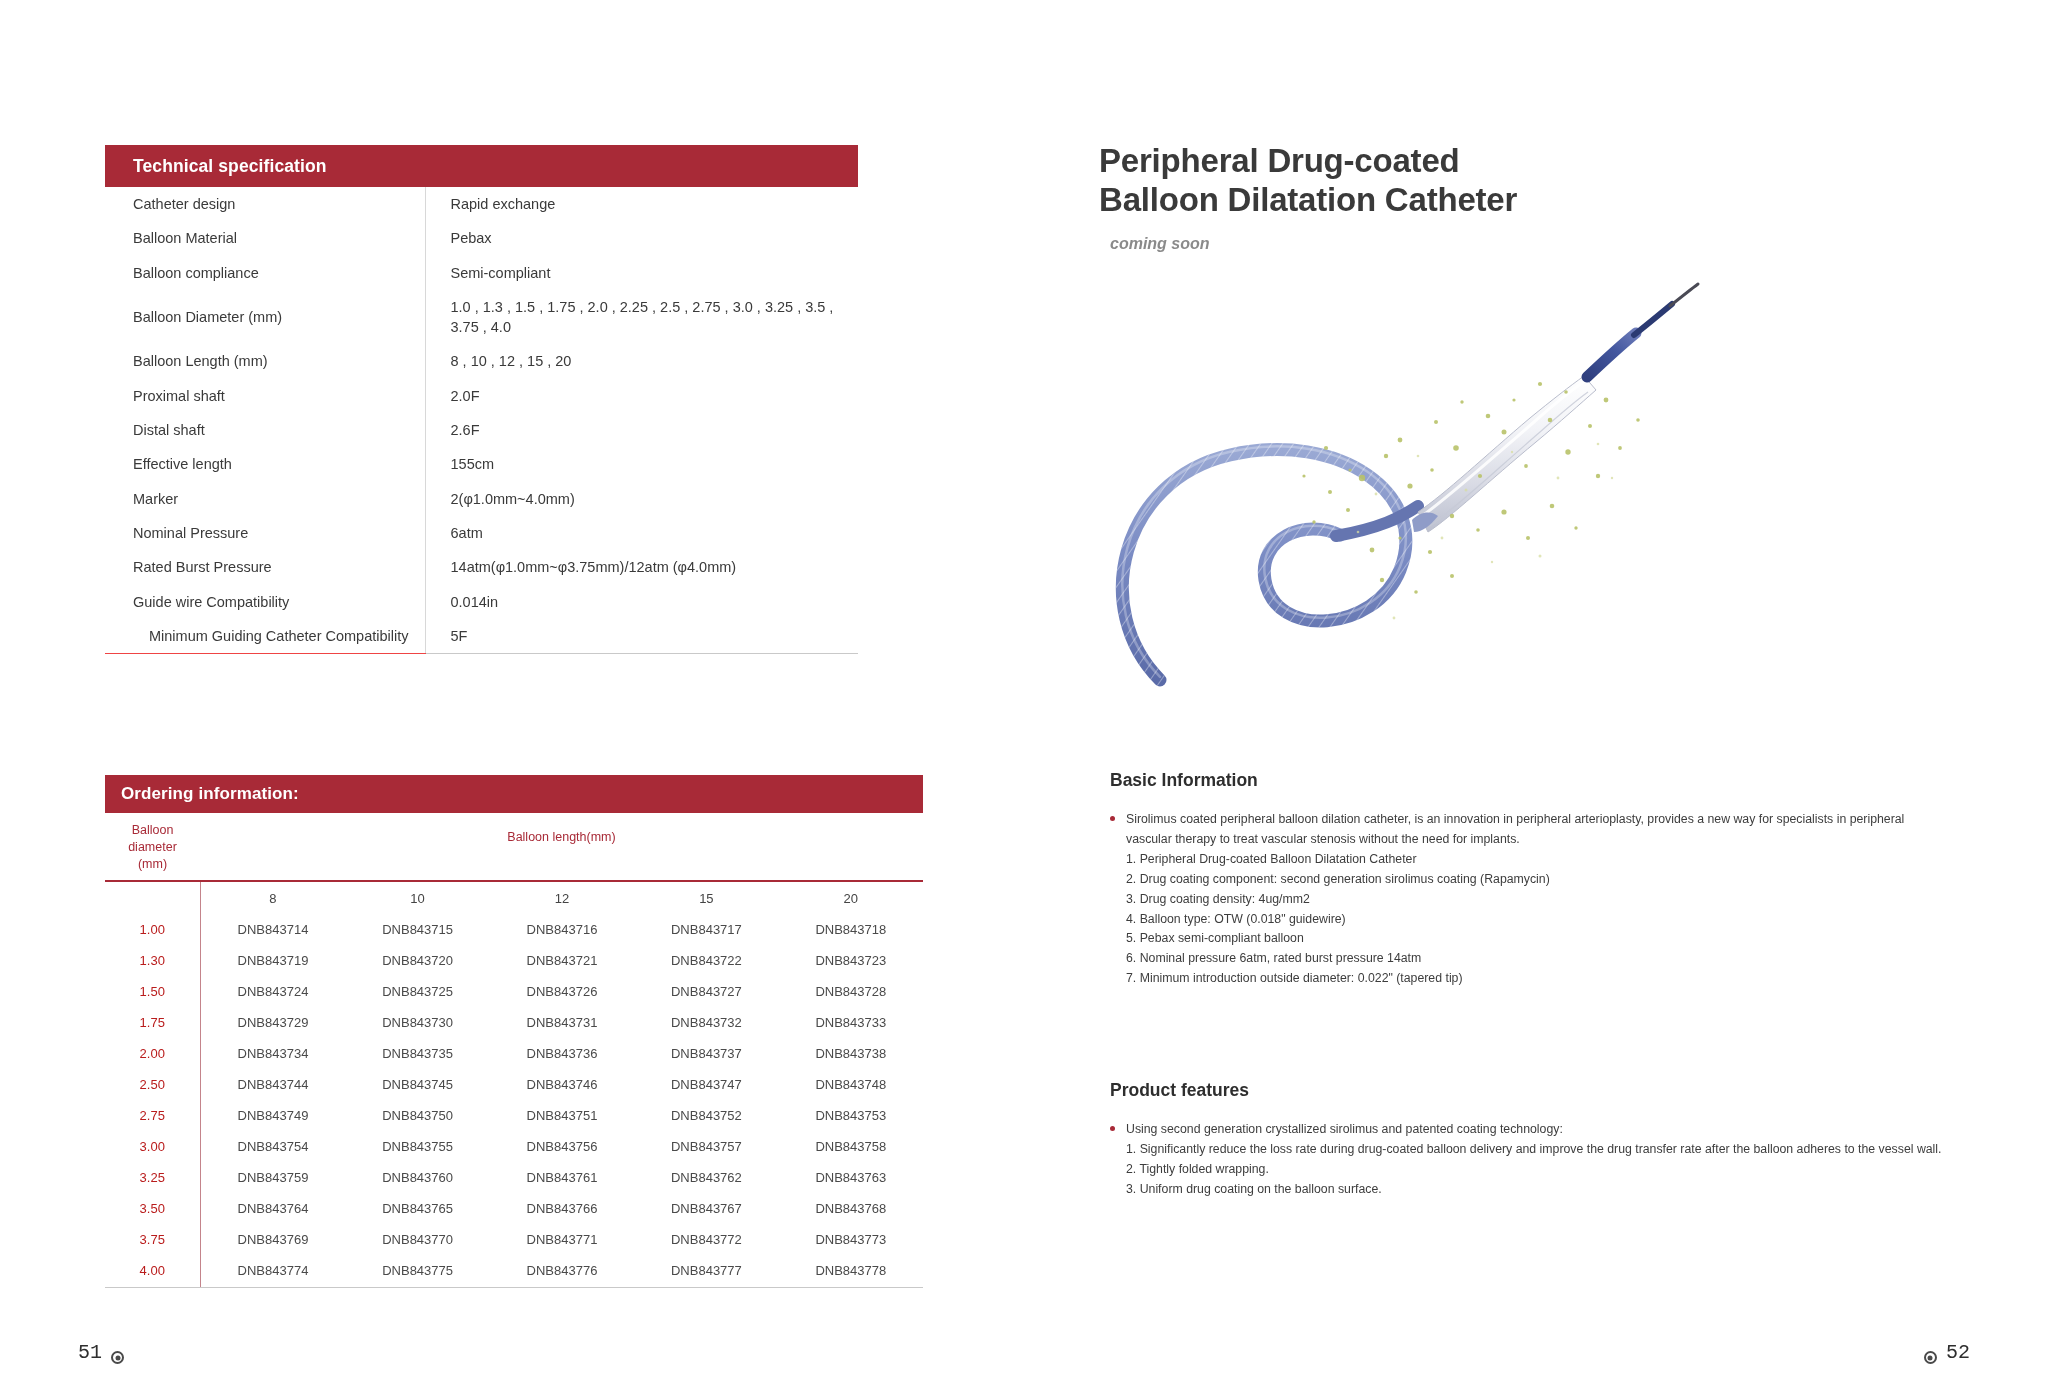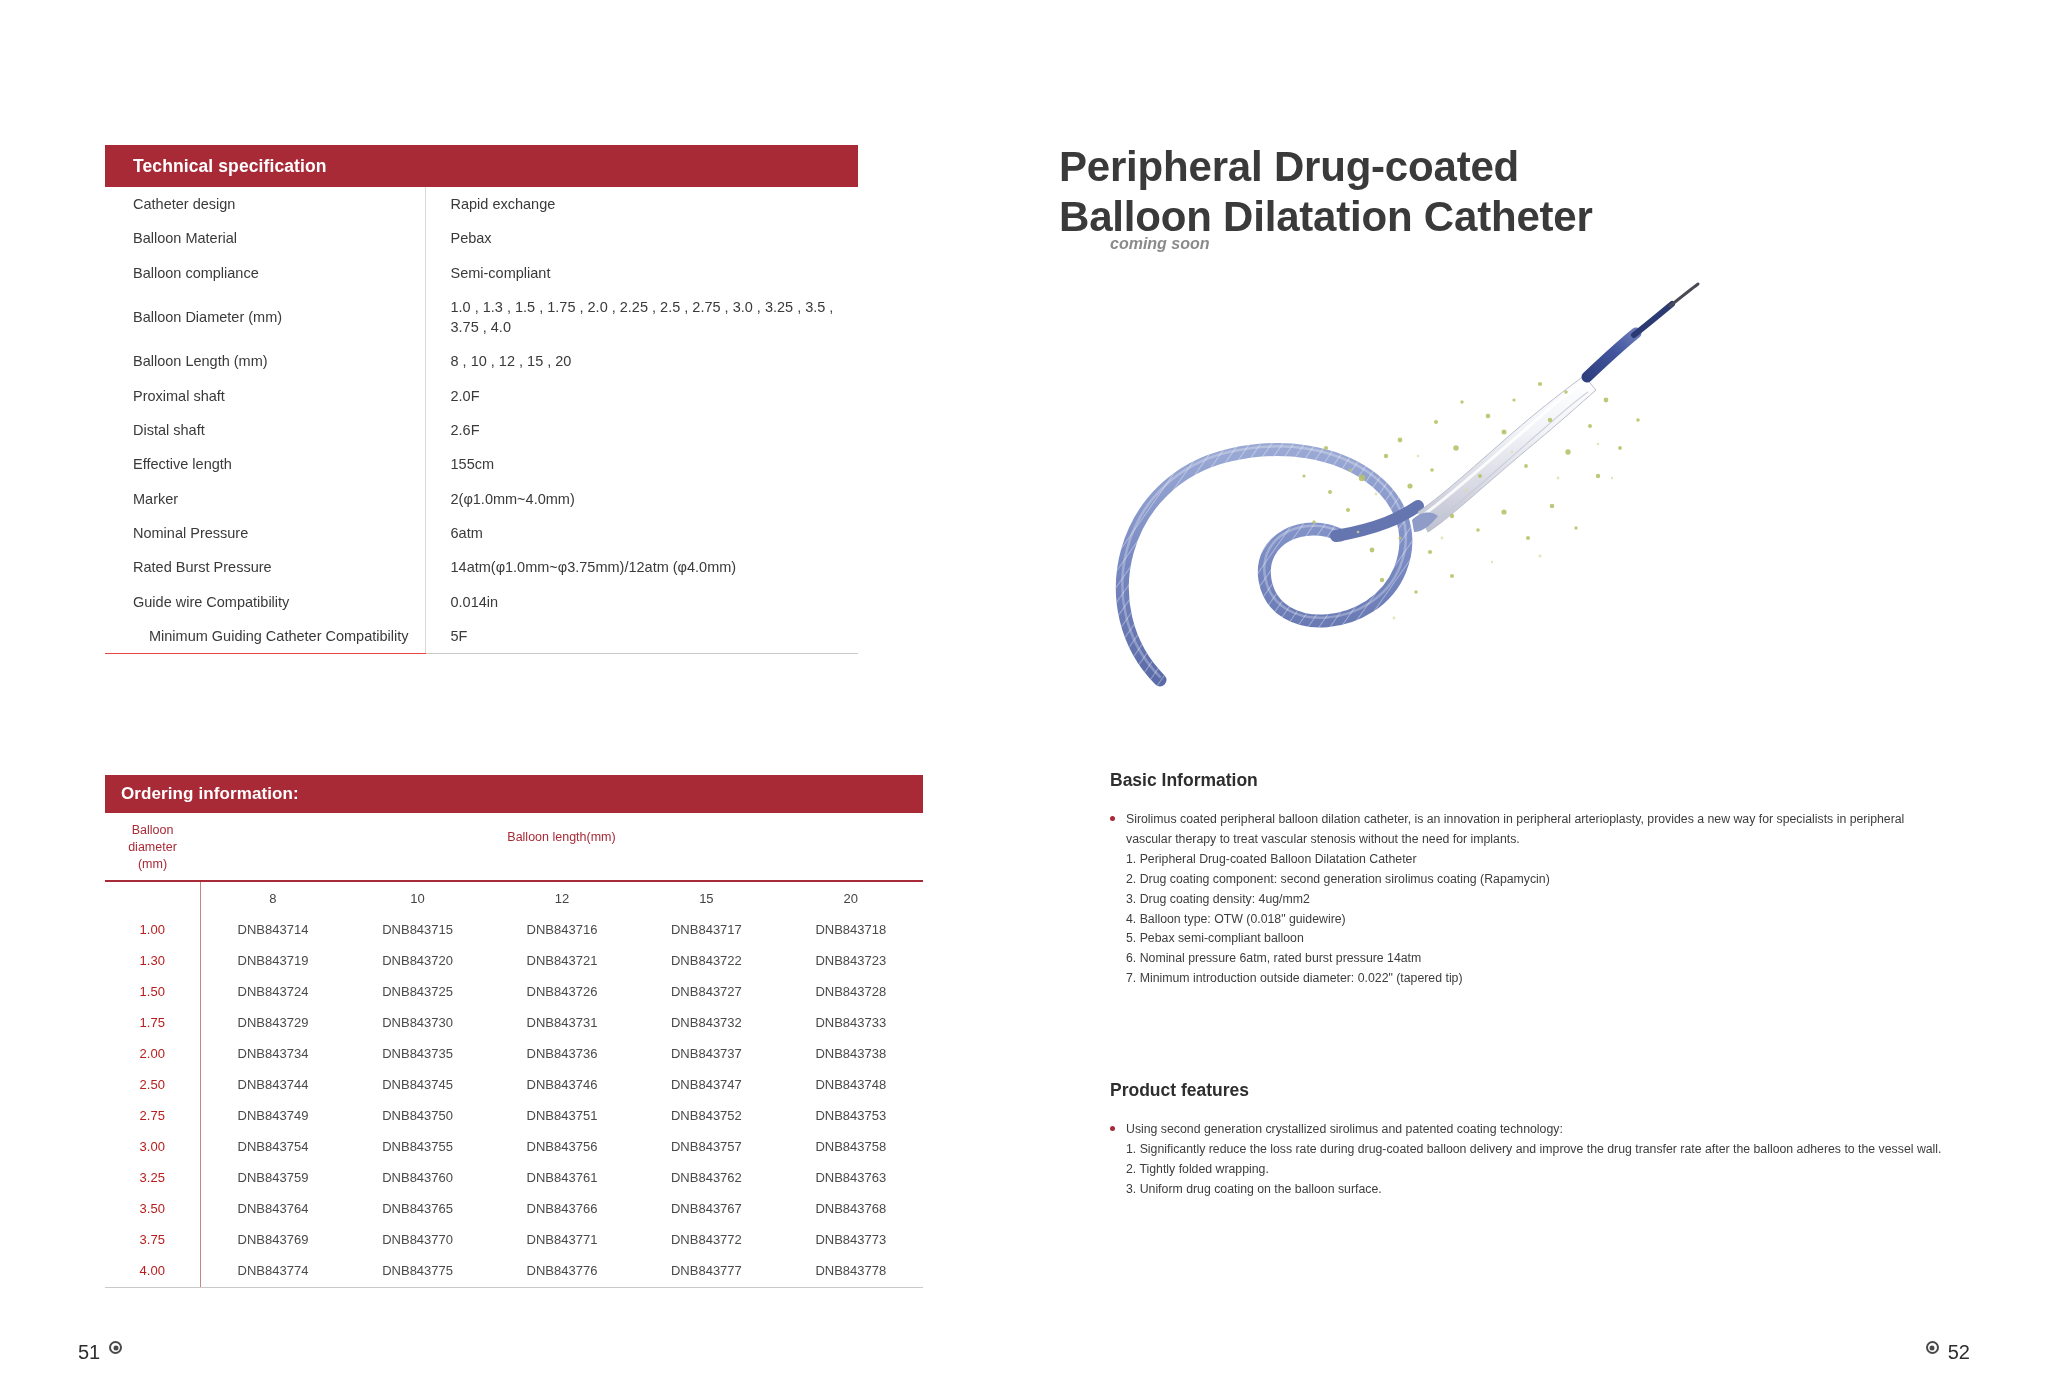--- a/index.html
+++ b/index.html
@@ -130,24 +130,24 @@
   tr.order-row:last-child td { padding-bottom: 9px !important; }
   #order-bottom-rule {
     border-top: 1px solid #c9c9c9;
     height: 1px;
     width: 100%;
   }
 
   
   #product-title {
     position: absolute;
-    left: 1059px;
+    left: 1099px;
     top: 142px;
     width: 800px;
-    font-size: 42px;
+    font-size: 33px;
     font-weight: bold;
     line-height: 1.18;
     color: #3a3a3a;
     letter-spacing: -0.2px;
   }
   #coming-soon {
     position: absolute;
     left: 1110px;
     top: 235px;
     font-size: 16px;
@@ -202,22 +202,23 @@
   .bullet-body { flex: 1 1 auto; }
   .sub-item { display: block; }
 
   
   .footer {
     position: absolute;
     bottom: 26px;
     font-size: 20px;
     color: #2e2e2e;
     display: flex;
-    align-items: flex-start;
+    align-items: flex-end;
     gap: 9px;
+    font-family: Liberation Mono, monospace;
   }
   #footer-left { left: 78px; }
   #footer-right { right: 78px; }
   .dot-mark {
     width: 13px; height: 13px;
     border: 2px solid #4a4a4a;
     border-radius: 50%;
     position: relative;
   }
   .dot-mark::after {

